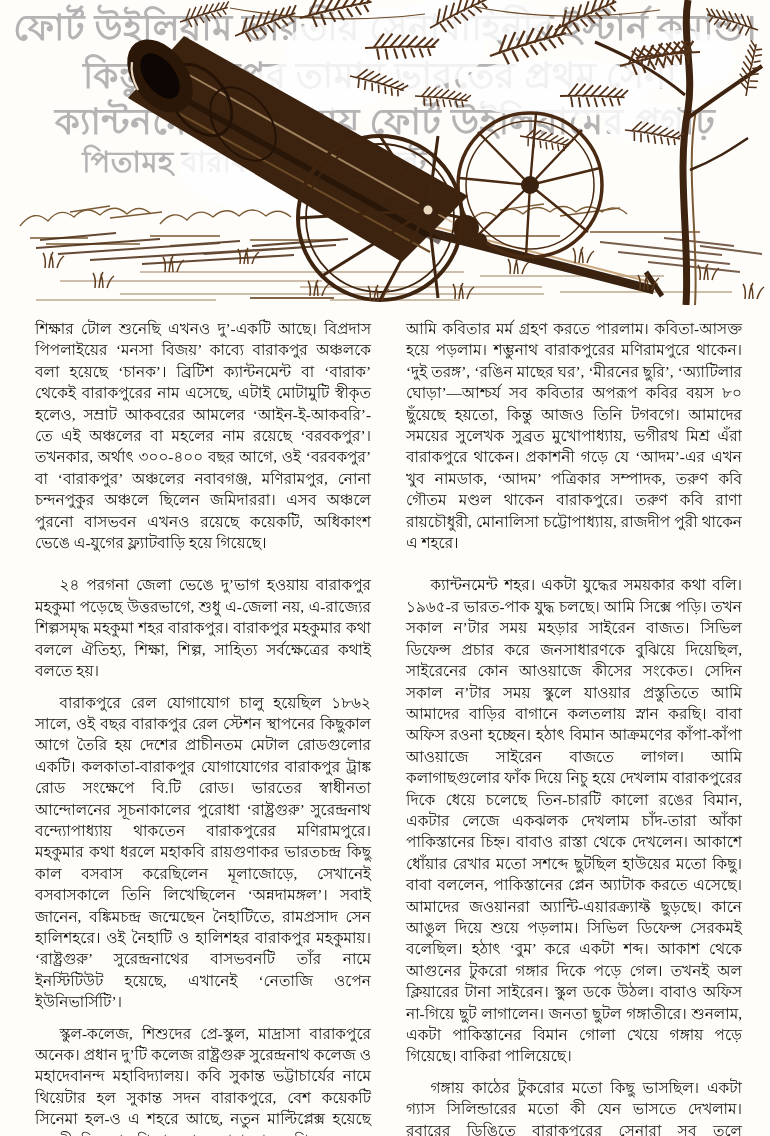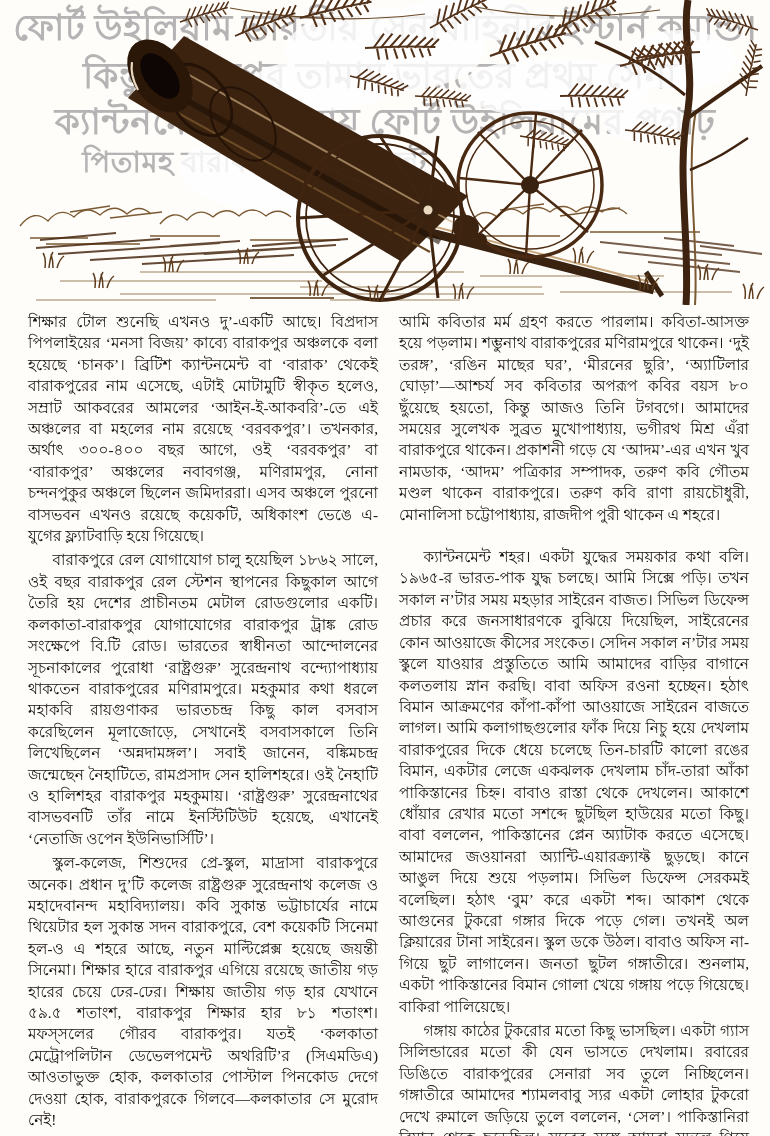--- a/index.html
+++ b/index.html
@@ -19,21 +19,21 @@
   .l2{top:58px;left:20px;width:720px;font-size:36px;}
   .l3{top:104px;left:2px;width:766px;font-size:36px;}
   .l4{top:148px;left:0;width:520px;font-size:29px;}
   .art-zone svg{position:absolute;top:0;left:0;z-index:2;}
   
   .columns{
     position:absolute;top:308px;left:25px;width:727px;z-index:3;
     display:flex;gap:15px;color:#17130e;
   }
   .col{width:356px;font-size:15.3px;line-height:21.4px;text-align:justify;}
-  .col p{margin:3px;}
+  .col p{margin:10px;}
   .indent{text-indent:1.6em;font-family:Liberation Serif, serif;}
   .gap{margin-top:21px !important;}
 </style>
 </head>
 <body>
 
 <div class="page">
 
   <div class="art-zone">
     <div class="headline-line l1">ফোর্ট উইলিয়াম ভারতীয় সেনাবাহিনীর ইস্টার্ন কমান্ড।</div>
@@ -163,20 +163,21 @@
         <use href="#tuft" transform="translate(640,290)"></use>
         <use href="#tuft" transform="translate(700,280)"></use>
         <use href="#tuft" transform="translate(745,299)"></use>
       </g>
     </svg>
   </div>
 
   <div class="columns">
     <div class="col">
       <p>শিক্ষার টোল শুনেছি এখনও দু’-একটি আছে। বিপ্রদাস পিপলাইয়ের ‘মনসা বিজয়’ কাব্যে বারাকপুর অঞ্চলকে বলা হয়েছে ‘চানক’। ব্রিটিশ ক্যান্টনমেন্ট বা ‘বারাক’ থেকেই বারাকপুরের নাম এসেছে, এটাই মোটামুটি স্বীকৃত হলেও, সম্রাট আকবরের আমলের ‘আইন-ই-আকবরি’-তে এই অঞ্চলের বা মহলের নাম রয়েছে ‘বরবকপুর’। তখনকার, অর্থাৎ ৩০০-৪০০ বছর আগে, ওই ‘বরবকপুর’ বা ‘বারাকপুর’ অঞ্চলের নবাবগঞ্জ, মণিরামপুর, নোনা চন্দনপুকুর অঞ্চলে ছিলেন জমিদাররা। এসব অঞ্চলে পুরনো বাসভবন এখনও রয়েছে কয়েকটি, অধিকাংশ ভেঙে এ-যুগের ফ্ল্যাটবাড়ি হয়ে গিয়েছে।</p>
+      <p class="indent gap">২৪ পরগনা জেলা ভেঙে দু’ভাগ হওয়ায় বারাকপুর মহকুমা পড়েছে উত্তরভাগে, শুধু এ-জেলা নয়, এ-রাজ্যের শিল্পসমৃদ্ধ মহকুমা শহর বারাকপুর। বারাকপুর মহকুমার কথা বললে ঐতিহ্য, শিক্ষা, শিল্প, সাহিত্য সর্বক্ষেত্রের কথাই বলতে হয়।</p>
       <p class="indent">বারাকপুরে রেল যোগাযোগ চালু হয়েছিল ১৮৬২ সালে, ওই বছর বারাকপুর রেল স্টেশন স্থাপনের কিছুকাল আগে তৈরি হয় দেশের প্রাচীনতম মেটাল রোডগুলোর একটি। কলকাতা-বারাকপুর যোগাযোগের বারাকপুর ট্রাঙ্ক রোড সংক্ষেপে বি.টি রোড। ভারতের স্বাধীনতা আন্দোলনের সূচনাকালের পুরোধা ‘রাষ্ট্রগুরু’ সুরেন্দ্রনাথ বন্দ্যোপাধ্যায় থাকতেন বারাকপুরের মণিরামপুরে। মহকুমার কথা ধরলে মহাকবি রায়গুণাকর ভারতচন্দ্র কিছু কাল বসবাস করেছিলেন মূলাজোড়ে, সেখানেই বসবাসকালে তিনি লিখেছিলেন ‘অন্নদামঙ্গল’। সবাই জানেন, বঙ্কিমচন্দ্র জন্মেছেন নৈহাটিতে, রামপ্রসাদ সেন হালিশহরে। ওই নৈহাটি ও হালিশহর বারাকপুর মহকুমায়। ‘রাষ্ট্রগুরু’ সুরেন্দ্রনাথের বাসভবনটি তাঁর নামে ইনস্টিটিউট হয়েছে, এখানেই ‘নেতাজি ওপেন ইউনিভার্সিটি’।</p>
       <p class="indent">স্কুল-কলেজ, শিশুদের প্রে-স্কুল, মাদ্রাসা বারাকপুরে অনেক। প্রধান দু’টি কলেজ রাষ্ট্রগুরু সুরেন্দ্রনাথ কলেজ ও মহাদেবানন্দ মহাবিদ্যালয়। কবি সুকান্ত ভট্টাচার্যের নামে থিয়েটার হল সুকান্ত সদন বারাকপুরে, বেশ কয়েকটি সিনেমা হল-ও এ শহরে আছে, নতুন মাল্টিপ্লেক্স হয়েছে জয়ন্তী সিনেমা। শিক্ষার হারে বারাকপুর এগিয়ে রয়েছে জাতীয় গড় হারের চেয়ে ঢের-ঢের। শিক্ষায় জাতীয় গড় হার যেখানে ৫৯.৫ শতাংশ, বারাকপুর শিক্ষার হার ৮১ শতাংশ। মফস্‌সলের গৌরব বারাকপুর। যতই ‘কলকাতা মেট্রোপলিটান ডেভেলপমেন্ট অথরিটি’র (সিএমডিএ) আওতাভুক্ত হোক, কলকাতার পোস্টাল পিনকোড দেগে দেওয়া হোক, বারাকপুরকে গিলবে—কলকাতার সে মুরোদ নেই!</p>
 
     </div>
     <div class="col">
       <p>আমি কবিতার মর্ম গ্রহণ করতে পারলাম। কবিতা-আসক্ত হয়ে পড়লাম। শম্ভুনাথ বারাকপুরের মণিরামপুরে থাকেন। ‘দুই তরঙ্গ’, ‘রঙিন মাছের ঘর’, ‘মীরনের ছুরি’, ‘অ্যাটিলার ঘোড়া’—আশ্চর্য সব কবিতার অপরূপ কবির বয়স ৮০ ছুঁয়েছে হয়তো, কিন্তু আজও তিনি টগবগে। আমাদের সময়ের সুলেখক সুব্রত মুখোপাধ্যায়, ভগীরথ মিশ্র এঁরা বারাকপুরে থাকেন। প্রকাশনী গড়ে যে ‘আদম’-এর এখন খুব নামডাক, ‘আদম’ পত্রিকার সম্পাদক, তরুণ কবি গৌতম মণ্ডল থাকেন বারাকপুরে। তরুণ কবি রাণা রায়চৌধুরী, মোনালিসা চট্টোপাধ্যায়, রাজদীপ পুরী থাকেন এ শহরে।</p>
       <p class="indent gap">ক্যান্টনমেন্ট শহর। একটা যুদ্ধের সময়কার কথা বলি। ১৯৬৫-র ভারত-পাক যুদ্ধ চলছে। আমি সিক্সে পড়ি। তখন সকাল ন’টার সময় মহড়ার সাইরেন বাজত। সিভিল ডিফেন্স প্রচার করে জনসাধারণকে বুঝিয়ে দিয়েছিল, সাইরেনের কোন আওয়াজে কীসের সংকেত। সেদিন সকাল ন’টার সময় স্কুলে যাওয়ার প্রস্তুতিতে আমি আমাদের বাড়ির বাগানে কলতলায় স্নান করছি। বাবা অফিস রওনা হচ্ছেন। হঠাৎ বিমান আক্রমণের কাঁপা-কাঁপা আওয়াজে সাইরেন বাজতে লাগল। আমি কলাগাছগুলোর ফাঁক দিয়ে নিচু হয়ে দেখলাম বারাকপুরের দিকে ধেয়ে চলেছে তিন-চারটি কালো রঙের বিমান, একটার লেজে একঝলক দেখলাম চাঁদ-তারা আঁকা পাকিস্তানের চিহ্ন। বাবাও রাস্তা থেকে দেখলেন। আকাশে ধোঁয়ার রেখার মতো সশব্দে ছুটছিল হাউয়ের মতো কিছু। বাবা বললেন, পাকিস্তানের প্লেন অ্যাটাক করতে এসেছে। আমাদের জওয়ানরা অ্যান্টি-এয়ারক্র্যাফ্ট ছুড়ছে। কানে আঙুল দিয়ে শুয়ে পড়লাম। সিভিল ডিফেন্স সেরকমই বলেছিল। হঠাৎ ‘বুম’ করে একটা শব্দ। আকাশ থেকে আগুনের টুকরো গঙ্গার দিকে পড়ে গেল। তখনই অল ক্লিয়ারের টানা সাইরেন। স্কুল ডকে উঠল। বাবাও অফিস না-গিয়ে ছুট লাগালেন। জনতা ছুটল গঙ্গাতীরে। শুনলাম, একটা পাকিস্তানের বিমান গোলা খেয়ে গঙ্গায় পড়ে গিয়েছে। বাকিরা পালিয়েছে।</p>
       <p class="indent">গঙ্গায় কাঠের টুকরোর মতো কিছু ভাসছিল। একটা গ্যাস সিলিন্ডারের মতো কী যেন ভাসতে দেখলাম। রবারের ডিঙিতে বারাকপুরের সেনারা সব তুলে নিচ্ছিলেন। গঙ্গাতীরে আমাদের শ্যামলবাবু স্যর একটা লোহার টুকরো দেখে রুমালে জড়িয়ে তুলে বললেন, ‘সেল’। পাকিস্তানিরা বিমান থেকে ছুড়েছিল। স্যরের সঙ্গে আমরা সদলে গিয়ে সেটা থানায় জমা দিলাম।</p>
 
     </div>

